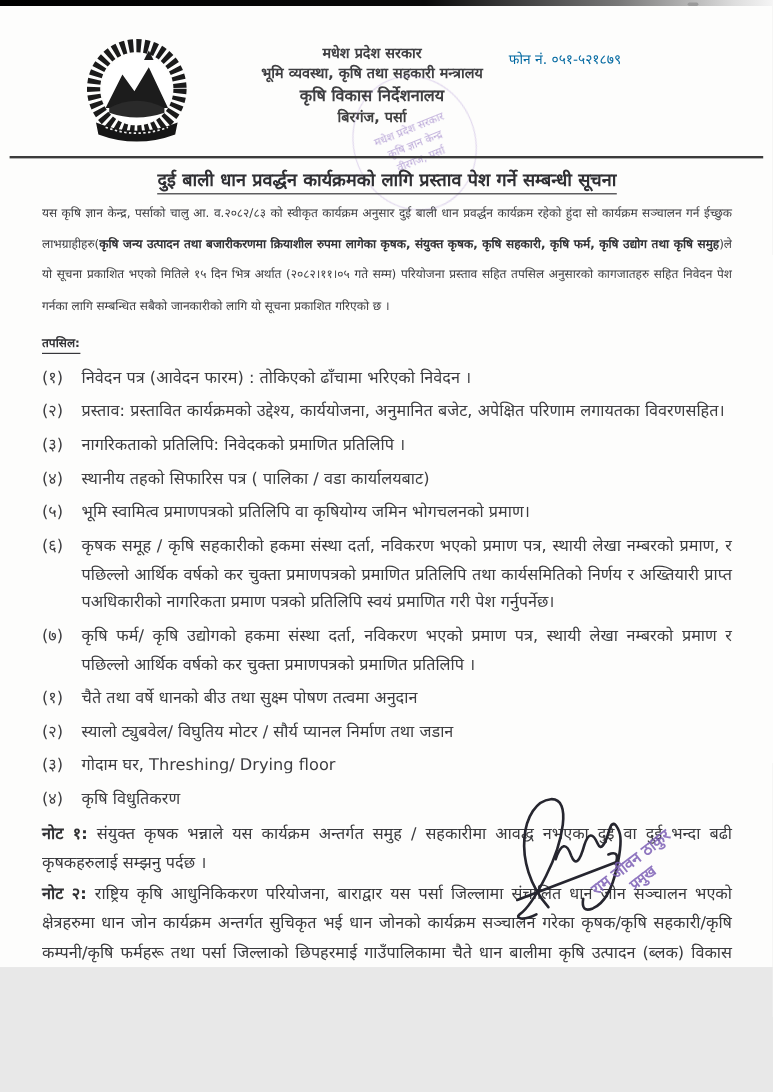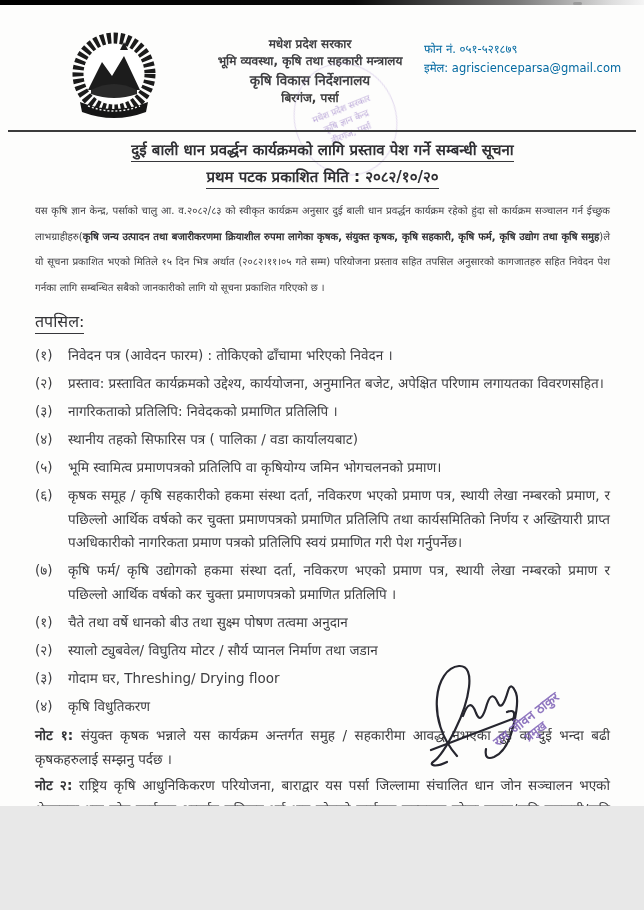--- a/index.html
+++ b/index.html
@@ -52,21 +52,21 @@
 
   
   .main{position:absolute;top:137px;left:35px;width:575px;}
   .title-line{text-align:center;font-size:15px;font-weight:bold;color:#303034;margin:2px 0 7px 0;}
   .pub-line{text-align:center;font-size:15px;font-weight:bold;color:#303034;margin:0 0 12px 0;}
   .u{border-bottom:1.6px solid #37373b;padding-bottom:1.5px;}
 
   .intro{font-size:10px;line-height:25.5px;text-align:justify;margin:0 0 10px 0;color:#3d3d40;}
   .intro b{color:#323235;}
 
-  .sec-heading{font-size:16px;font-weight:normal;color:#333336;margin:8px 0 12px 0;}
+  .sec-heading{font-size:10px;font-weight:bold;color:#333336;margin:8px 0 12px 0;}
 
   .doc-list{list-style:none;margin:0 0 2px 0;padding:0;}
   .doc-list li{display:flex;gap:7px;font-size:13.5px;line-height:23.5px;margin-bottom:4.5px;color:#3d3d40;}
   .doc-list .num{flex:0 0 26px;white-space:nowrap;}
   .doc-list .txt{flex:1;text-align:justify;}
 
   .note{font-size:13.5px;line-height:24.5px;text-align:justify;margin:0 0 1px 0;color:#3a3a3d;}
   .note b{color:#313134;}
 
   
@@ -108,42 +108,38 @@
 
     <div class="org-block">
       <div class="org-l1">मधेश प्रदेश सरकार</div>
       <div class="org-l2">भूमि व्यवस्था, कृषि तथा सहकारी मन्त्रालय</div>
       <div class="org-l3">कृषि विकास निर्देशनालय</div>
       <div class="org-loc">बिरगंज, पर्सा</div>
     </div>
 
     <div class="contact">
       <div class="contact-phone">फोन नं. ०५१-५२१८७९</div>
-      <div class="contact-email">इमेल: agriscienceparsa@gmail.com</div>
     </div>
   </header>
 
   <div class="stamp">
     <div class="stamp-ring"></div>
     <div class="stamp-lines">
       <div class="s1">मधेश प्रदेश सरकार</div>
       <div class="s2">कृषि ज्ञान केन्द्र</div>
       <div class="s3">वीरगंज, पर्सा</div>
     </div>
   </div>
 
   <div class="rule"></div>
 
   <main class="main">
 
     <div class="title-line">
       <span class="u">दुई बाली धान प्रवर्द्धन कार्यक्रमको लागि प्रस्ताव पेश गर्ने सम्बन्धी सूचना</span>
-    </div>
-    <div class="pub-line">
-      <span class="u">प्रथम पटक प्रकाशित मिति : २०८२/१०/२०</span>
     </div>
 
     <p class="intro"><span>यस कृषि ज्ञान केन्द्र, पर्साको चालु आ. व.२०८२/८३ को स्वीकृत कार्यक्रम अनुसार दुई बाली धान प्रवर्द्धन कार्यक्रम रहेको हुंदा सो कार्यक्रम सञ्चालन गर्न ईच्छुक लाभग्राहीहरु(</span><b>कृषि जन्य उत्पादन तथा बजारीकरणमा क्रियाशील रुपमा लागेका कृषक, संयुक्त कृषक, कृषि सहकारी, कृषि फर्म, कृषि उद्योग तथा कृषि समुह</b><span>)ले यो सूचना प्रकाशित भएको मितिले १५ दिन भित्र अर्थात (२०८२।११।०५ गते सम्म) परियोजना प्रस्ताव सहित तपसिल अनुसारको कागजातहरु सहित निवेदन पेश गर्नका लागि सम्बन्धित सबैको जानकारीको लागि यो सूचना प्रकाशित गरिएको छ ।</span></p>
 
     <div class="sec-heading">
       <span class="u">तपसिल:</span>
     </div>
 
     <ol class="doc-list">
       <li>

